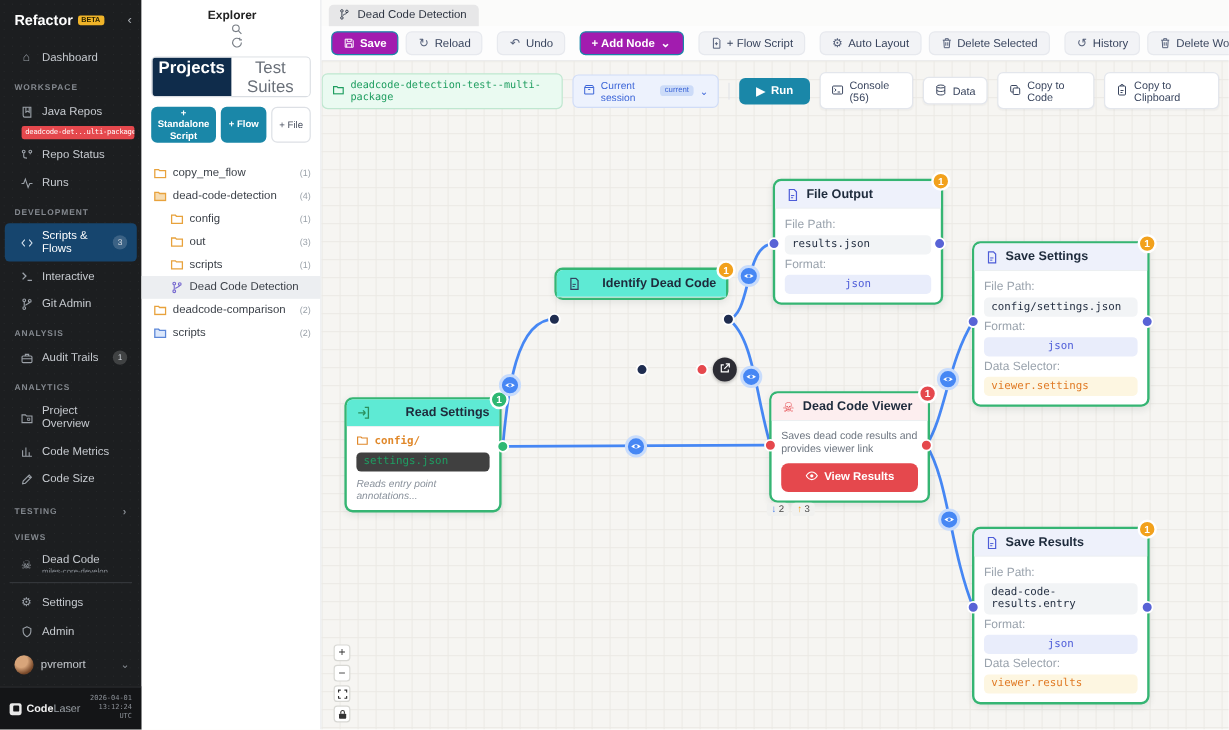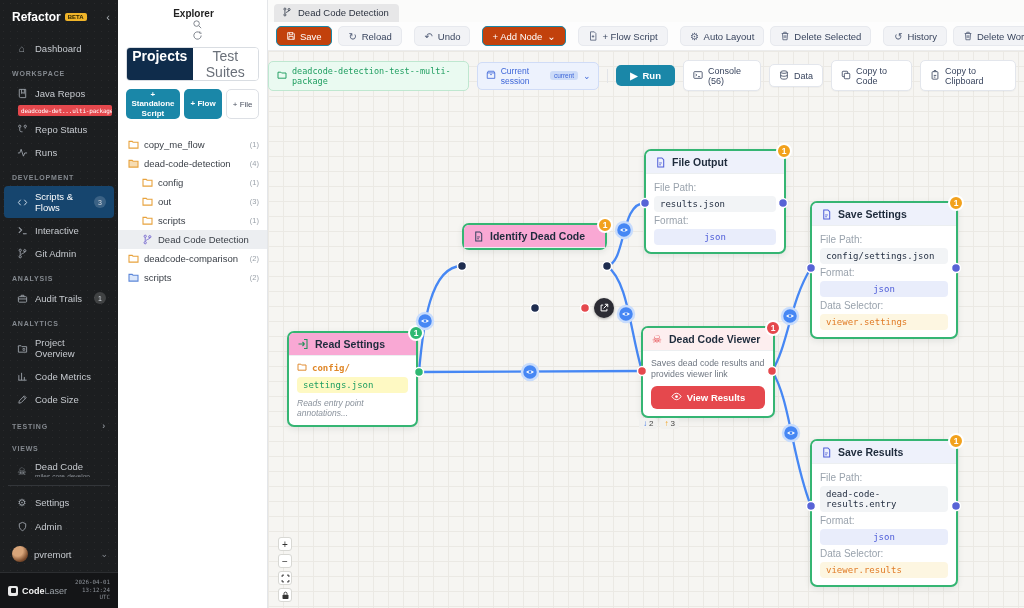--- a/index.html
+++ b/index.html
@@ -60,51 +60,51 @@
   .fold { width:11px; height:9px; flex:none; }
   .flow-ic { width:11px; height:11px; flex:none; color:#7668cf; }
 
   
   .main { flex:1; display:flex; flex-direction:column; min-width:0; }
   .tabstrip { height:22px; background:#fbfbfa; display:flex; align-items:flex-end; padding-left:6px; flex:none; }
   .tab-chip { background:#e7e7e8; border-radius:4px 4px 0 0; padding:3px 10px 4px 8px; display:flex; gap:5px; align-items:center; font-size:9.5px; color:#2c3340; cursor:pointer; }
   .toolbar { height:29px; background:#fdfdfd; border-bottom:1px solid #ececec; display:flex; align-items:center; gap:6px; padding:0 8px; flex:none; }
   .tb-btn { display:flex; align-items:center; gap:4px; font-size:9.5px; color:#39455e; background:#f2f3f6; border:1px solid #e7e9ee; border-radius:5px; padding:3.5px 9px; cursor:pointer; white-space:nowrap; }
   .tb-btn .tic { width:10px; height:10px; display:flex; align-items:center; justify-content:center; font-size:10px; color:#55607a; }
-  .tb-primary { background:#c2410c; border-color:#1a87a8; color:#fff; font-weight:normal; }
+  .tb-primary { background:#a21caf; border-color:#1a87a8; color:#fff; font-weight:bold; }
   .tb-primary .tic { color:#fff; }
   .tb-div { width:1px; height:14px; background:#e2e4e8; }
 
   
   .canvas { position:relative; flex:1; background:#f6f5f2;
     background-image:linear-gradient(#ebe9e4 1px, transparent 1px), linear-gradient(90deg,#ebe9e4 1px, transparent 1px);
     background-size:15px 15px; overflow:hidden; }
   .runbar { position:absolute; top:9px; right:8px; display:flex; align-items:center; gap:8px; z-index:6; }
   .pill-green { background:#eafaf1; border:1px solid #bfe7d0; color:#1f9e60; border-radius:5px; font-size:8.5px; padding:4px 8px; display:flex; align-items:center; gap:5px; cursor:pointer; }
   .pill-session { background:#edf2fd; border:1px solid #d0dcf7; color:#3d66d8; border-radius:5px; font-size:8.5px; padding:3px 8px; display:flex; align-items:center; gap:5px; cursor:pointer; }
   .session-cur { background:#ccdbf8; color:#3d66d8; border-radius:3px; font-size:6.5px; padding:1px 4px; }
   .run-btn { background:#1a87a8; color:#fff; font-weight:bold; font-size:9.5px; border-radius:5px; padding:5px 14px; display:flex; align-items:center; gap:5px; cursor:pointer; }
   .white-pill { background:#fff; border:1px solid #e3e6ec; color:#39455e; border-radius:5px; font-size:9px; padding:4.5px 9px; display:flex; align-items:center; gap:5px; cursor:pointer; box-shadow:0 1px 1px rgba(0,0,0,.03); }
 
   svg.layer { position:absolute; left:0; top:0; pointer-events:none; }
   .edge { fill:none; stroke:#4687f4; stroke-width:2.3; }
 
   .node { position:absolute; background:#fff; border:2px solid #35b573; border-radius:7px; box-shadow:0 2px 6px rgba(40,60,60,.10); z-index:3; }
   .nhead { display:flex; align-items:center; gap:6px; padding:5px 8px; border-bottom:1px solid #eceff1; border-radius:5px 5px 0 0; }
-  .nhead.hg { background:#f9a8d4; }
+  .nhead.hg { background:#5eead4;justify-content:space-between; }
   .nhead.hi { background:#eef1fb; }
   .nhead.hr { background:#fdeeef; }
   .ntitle { font-weight:bold; font-size:10.5px; color:#1e2b3c; }
   .nicon { width:12px; height:12px; flex:none; display:flex; align-items:center; justify-content:center; }
   .nbadge { position:absolute; top:-8px; right:-8px; width:16px; height:16px; border-radius:50%; color:#fff; font-size:8.5px; font-weight:bold; display:flex; align-items:center; justify-content:center; border:2px solid #fff; z-index:4; }
   .bg-green { background:#2eb872; } .bg-orange { background:#f2a11c; } .bg-red { background:#e5484d; }
   .nbody { padding:5px 8px 7px; }
   .nlabel { font-size:10px; color:#9aa3ad; margin:3px 0 3px; }
   .npill { border-radius:4px; padding:3px 6px; font-size:9px; color:#253043; background:#f2f4f6; }
-  .npill.greenv { background:#fef9c3; color:#1e9e62; }
+  .npill.greenv { background:#404040; color:#1e9e62; }
   .npill.jsonv { background:#e9edfb; color:#4d5cd8; text-align:center; }
   .npill.orangev { background:#fdf6e1; color:#e07b26; }
   .outbar { height:9px; border-radius:3px; background:#e3f5ea; margin-top:2px; }
   .cfgrow { display:flex; align-items:center; gap:5px; font-size:9px; color:#e0882a; font-weight:bold; margin:2px 0 4px; }
   .ndesc { font-size:8.5px; color:#8a929c; font-style:italic; margin-top:5px; }
   .vdesc { font-size:8.8px; color:#6e7681; line-height:1.25; margin:2px 0 6px; }
   .vbtn { background:#e5484d; color:#fff; font-weight:bold; font-size:9.5px; border-radius:6px; padding:5px 0; text-align:center; display:flex; align-items:center; justify-content:center; gap:5px; cursor:pointer; }
   .vchips { position:absolute; left:-4px; bottom:-13px; display:flex; gap:3px; font-size:8px; z-index:4; }
   .vchip { background:#f1f1ef; border-radius:3px; padding:1px 4px; color:#444; display:flex; gap:2px; align-items:center; }
   .arr-dn { color:#3b74e8; font-weight:bold; } .arr-up { color:#f2a11c; font-weight:bold; }

